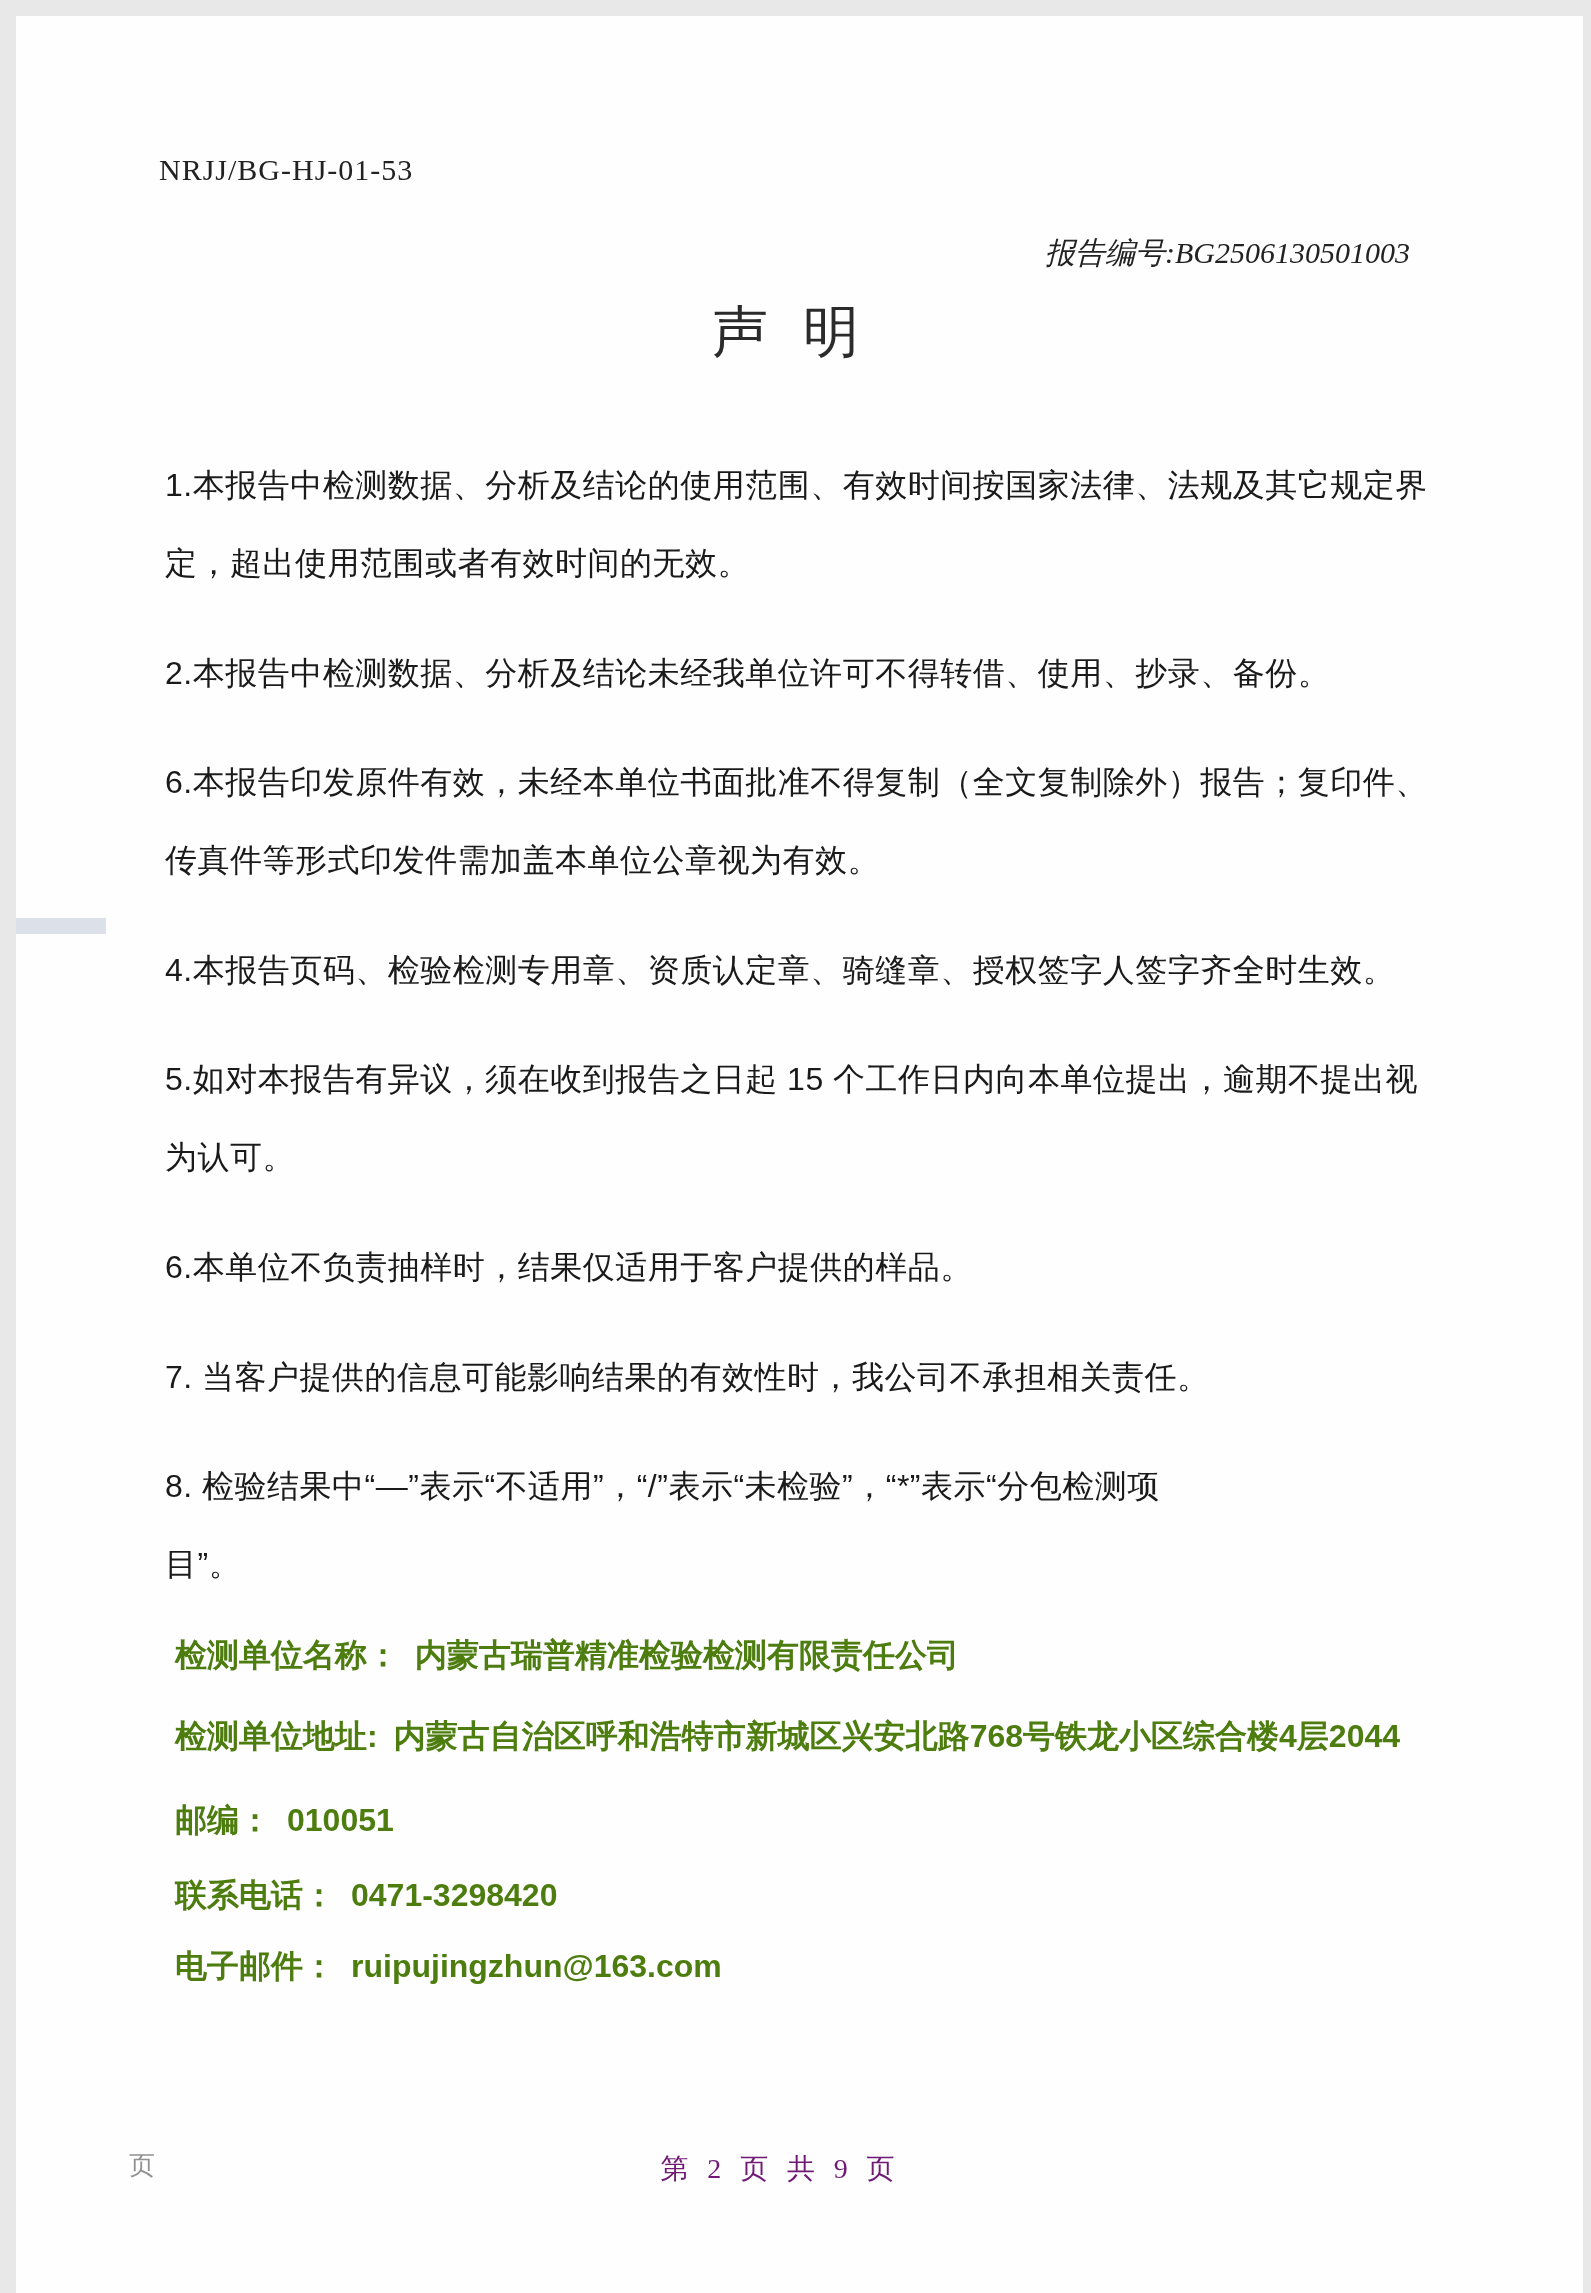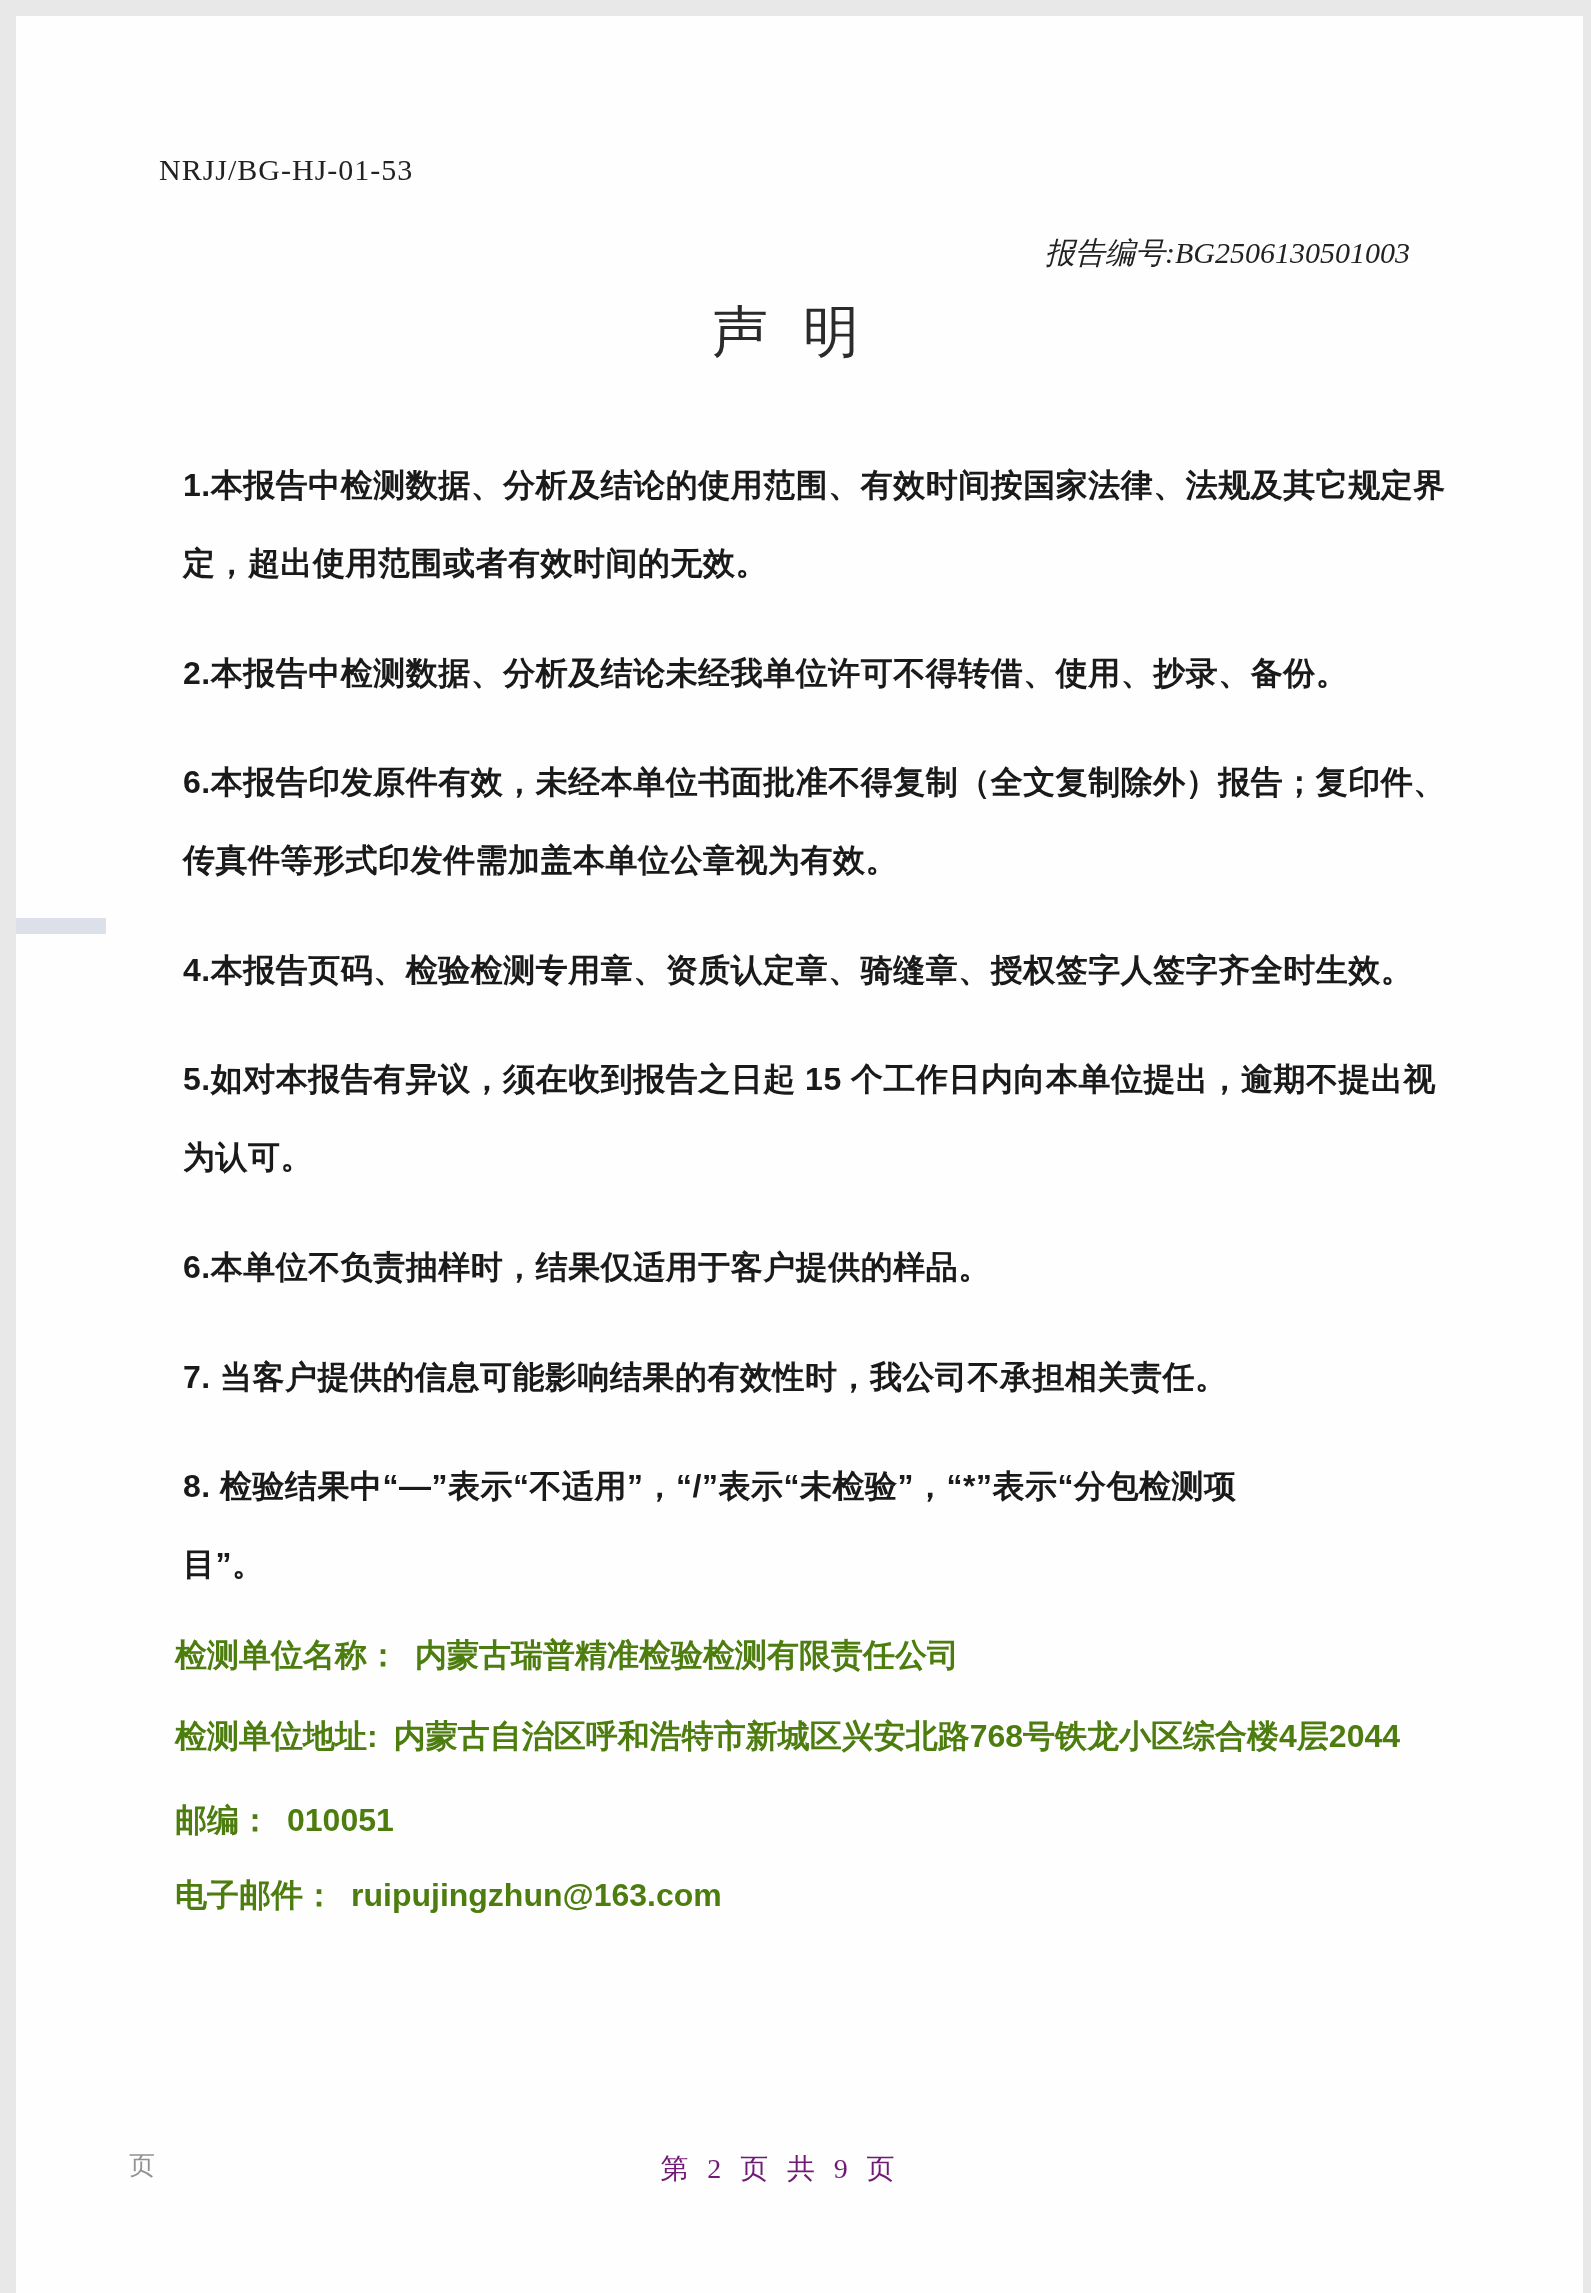--- a/index.html
+++ b/index.html
@@ -40,24 +40,23 @@
     top: 271px;
     font-size: 56px;
     font-weight: 500;
     color: #2b2b2b;
     word-spacing: 19.5px;
     white-space: nowrap;
     text-align: center;
   }
   .statement {
     position: absolute;
-    left: 143px;
+    left: 125px;
     top: 414px;
     width: 1307px;
-    font-weight: bold;
   }
   .statement .para { margin-bottom: 15.6px; }
   .statement .line {
     font-size: 32px;
     line-height: 62px;
     letter-spacing: 0.5px;
     white-space: nowrap;
     color: #1a1a1a;
   }
   .contact {
@@ -161,20 +160,23 @@
   <div class="contact">
     <div class="cline m1">
       <span>检测单位名称：</span><span>内蒙古瑞普精准检验检测有限责任公司</span>
     </div>
     <div class="cline m2">
       <span>检测单位地址:</span><span>内蒙古自治区呼和浩特市新城区兴安北路768号铁龙小区综合楼4层2044</span>
     </div>
     <div class="cline m3">
       <span>邮编：</span><span>010051</span>
     </div>
+    <div class="cline m4">
+      <span>联系电话：</span><span>0471-3298420</span>
+    </div>
     <div class="cline">
       <span>电子邮件：</span><span>ruipujingzhun@163.com</span>
     </div>
   </div>
 
   <div class="page-footer">第 2 页 共 9 页</div>
 
   <div class="stray-char">页</div>
   <div class="scan-line-left"></div>
   <div class="scan-line-right"></div>

